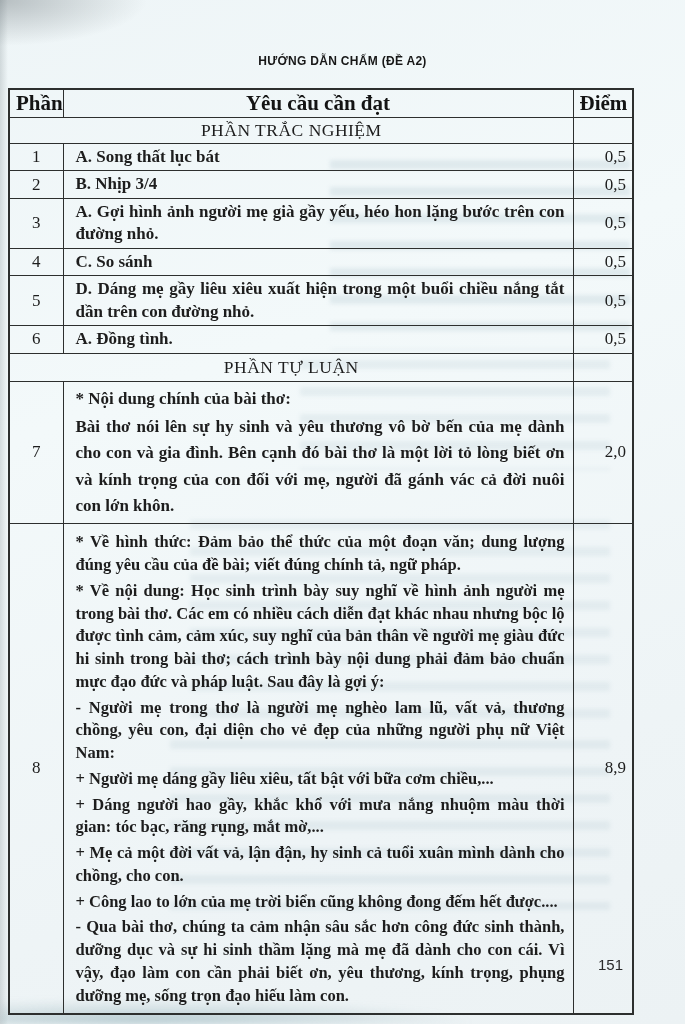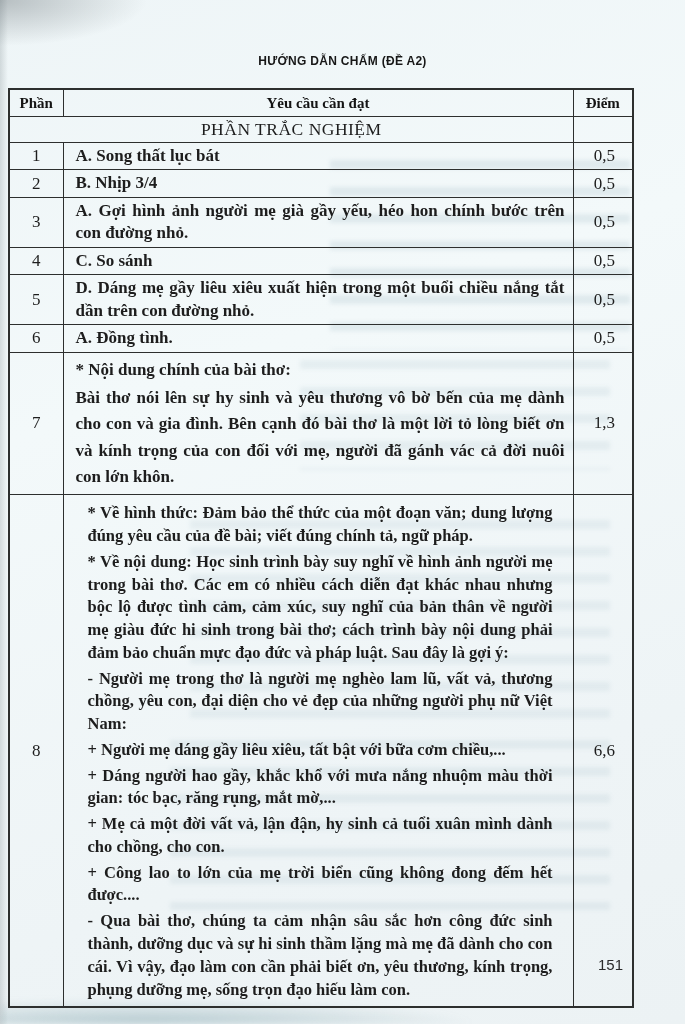--- a/index.html
+++ b/index.html
@@ -84,54 +84,54 @@
 
   .grading th, .grading td {
     border: 1px solid #2d2f2e;
     padding: 1px 6px;
     vertical-align: middle;
     background: transparent;
   }
   .grading { border: 2px solid #2d2f2e; }
   .grading thead th {
     font-weight: bold;
-    font-size: 15px;
+    font-size: 21px;
     text-align: center;
     height: 24px;
     color: #141414;
   }
   td.section-cell {
     text-align: center;
     font-size: 17.5px;
     letter-spacing: 0.5px;
     height: 23px;
     padding: 1px 2px;
   }
   td.part-cell {
     text-align: center;
     font-size: 17px;
   }
   td.pts-cell {
-    text-align: center;
+    text-align: right;
     padding-left: 9px;
     font-size: 17px;
   }
   td.req-cell {
     text-align: left;
     padding: 2px 8px 2px 12px;
     line-height: 1.32;
     font-weight: bold;
   }
   td.req-cell.justify { text-align: justify; }
   td.req-cell p {
     margin: 2px 0;
   }
   tr.r-essay-7 td.req-cell { vertical-align: top; line-height: 1.55; }
   tr.r-essay-8 td.req-cell { vertical-align: top; padding-top: 4px; line-height: 1.38; font-size: 16.5px; }
-  tr.r-essay-8 td.req-cell p { margin: 3px 12px; }
+  tr.r-essay-8 td.req-cell p { margin: 3px 0; }
 
   .page-number {
     position: absolute;
     left: 598px;
     top: 956px;
     font-family: "Liberation Sans", "DejaVu Sans", sans-serif;
     font-size: 15px;
     color: #2a2a2a;
   }
 </style>
@@ -174,61 +174,65 @@
         <td class="req-cell">A. Song thất lục bát</td>
         <td class="pts-cell">0,5</td>
       </tr>
       <tr style="height:26px">
         <td class="part-cell">2</td>
         <td class="req-cell">B. Nhịp 3/4</td>
         <td class="pts-cell">0,5</td>
       </tr>
       <tr style="height:48px">
         <td class="part-cell">3</td>
-        <td class="req-cell justify">A. Gợi hình ảnh người mẹ già gầy yếu, héo hon chính bước trên con đường nhỏ.</td>
+        <td class="req-cell justify">A. Gợi hình ảnh người mẹ già gầy yếu, héo hon lặng bước trên con đường nhỏ.</td>
         <td class="pts-cell">0,5</td>
       </tr>
       <tr style="height:26px">
         <td class="part-cell">4</td>
         <td class="req-cell">C. So sánh</td>
         <td class="pts-cell">0,5</td>
       </tr>
       <tr style="height:49px">
         <td class="part-cell">5</td>
         <td class="req-cell justify">D. Dáng mẹ gầy liêu xiêu xuất hiện trong một buổi chiều nắng tắt dần trên con đường nhỏ.</td>
         <td class="pts-cell">0,5</td>
       </tr>
       <tr style="height:26px">
         <td class="part-cell">6</td>
         <td class="req-cell">A. Đồng tình.</td>
         <td class="pts-cell">0,5</td>
       </tr>
 
+      <tr style="height:28px">
+        <td class="section-cell" colspan="2">PHẦN TỰ LUẬN</td>
+        <td class="pts-cell"></td>
+      </tr>
 
       <tr class="r-essay-7" style="height:115px">
         <td class="part-cell">7</td>
         <td class="req-cell justify">
           <p>* Nội dung chính của bài thơ:</p>
           <p>Bài thơ nói lên sự hy sinh và yêu thương vô bờ bến của mẹ dành cho con và gia đình. Bên cạnh đó bài thơ là một lời tỏ lòng biết ơn và kính trọng của con đối với mẹ, người đã gánh vác cả đời nuôi con lớn khôn.</p>
         </td>
-        <td class="pts-cell">1,3</td>
+        <td class="pts-cell">2,0</td>
       </tr>
 
       <tr class="r-essay-8" style="height:456px">
         <td class="part-cell">8</td>
         <td class="req-cell justify">
           <p>* Về hình thức: Đảm bảo thể thức của một đoạn văn; dung lượng đúng yêu cầu của đề bài; viết đúng chính tả, ngữ pháp.</p>
           <p>* Về nội dung: Học sinh trình bày suy nghĩ về hình ảnh người mẹ trong bài thơ. Các em có nhiều cách diễn đạt khác nhau nhưng bộc lộ được tình cảm, cảm xúc, suy nghĩ của bản thân về người mẹ giàu đức hi sinh trong bài thơ; cách trình bày nội dung phải đảm bảo chuẩn mực đạo đức và pháp luật. Sau đây là gợi ý:</p>
           <p>- Người mẹ trong thơ là người mẹ nghèo lam lũ, vất vả, thương chồng, yêu con, đại diện cho vẻ đẹp của những người phụ nữ Việt Nam:</p>
           <p>+ Người mẹ dáng gầy liêu xiêu, tất bật với bữa cơm chiều,...</p>
           <p>+ Dáng người hao gầy, khắc khổ với mưa nắng nhuộm màu thời gian: tóc bạc, răng rụng, mắt mờ,...</p>
           <p>+ Mẹ cả một đời vất vả, lận đận, hy sinh cả tuổi xuân mình dành cho chồng, cho con.</p>
           <p>+ Công lao to lớn của mẹ trời biển cũng không đong đếm hết được....</p>
           <p>- Qua bài thơ, chúng ta cảm nhận sâu sắc hơn công đức sinh thành, dưỡng dục và sự hi sinh thầm lặng mà mẹ đã dành cho con cái. Vì vậy, đạo làm con cần phải biết ơn, yêu thương, kính trọng, phụng dưỡng mẹ, sống trọn đạo hiếu làm con.</p>
         </td>
-        <td class="pts-cell">6,6</td>
+        <td class="pts-cell">8,9</td>
       </tr>
     </tbody>
   </table>
 
   <div class="page-number">151</div>
 
 </div>
 
 </body></html>

